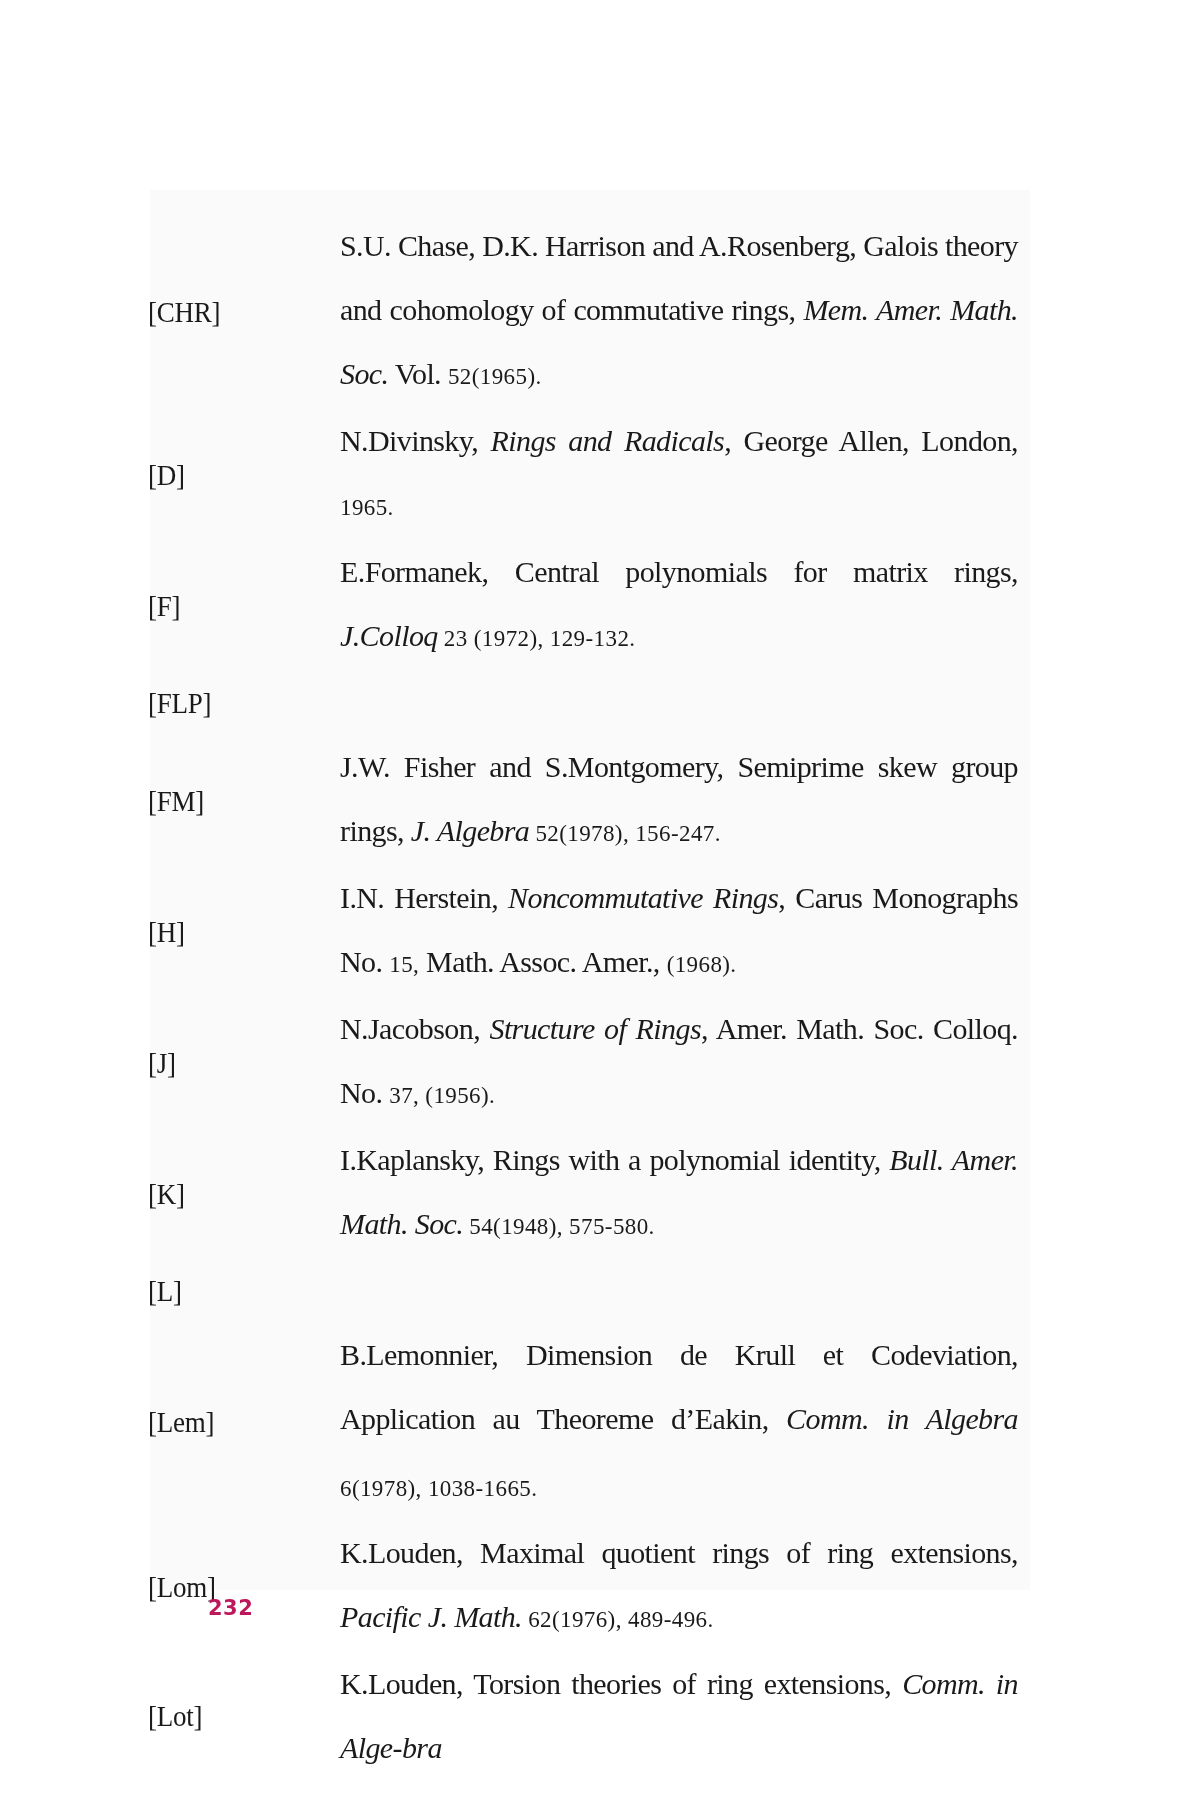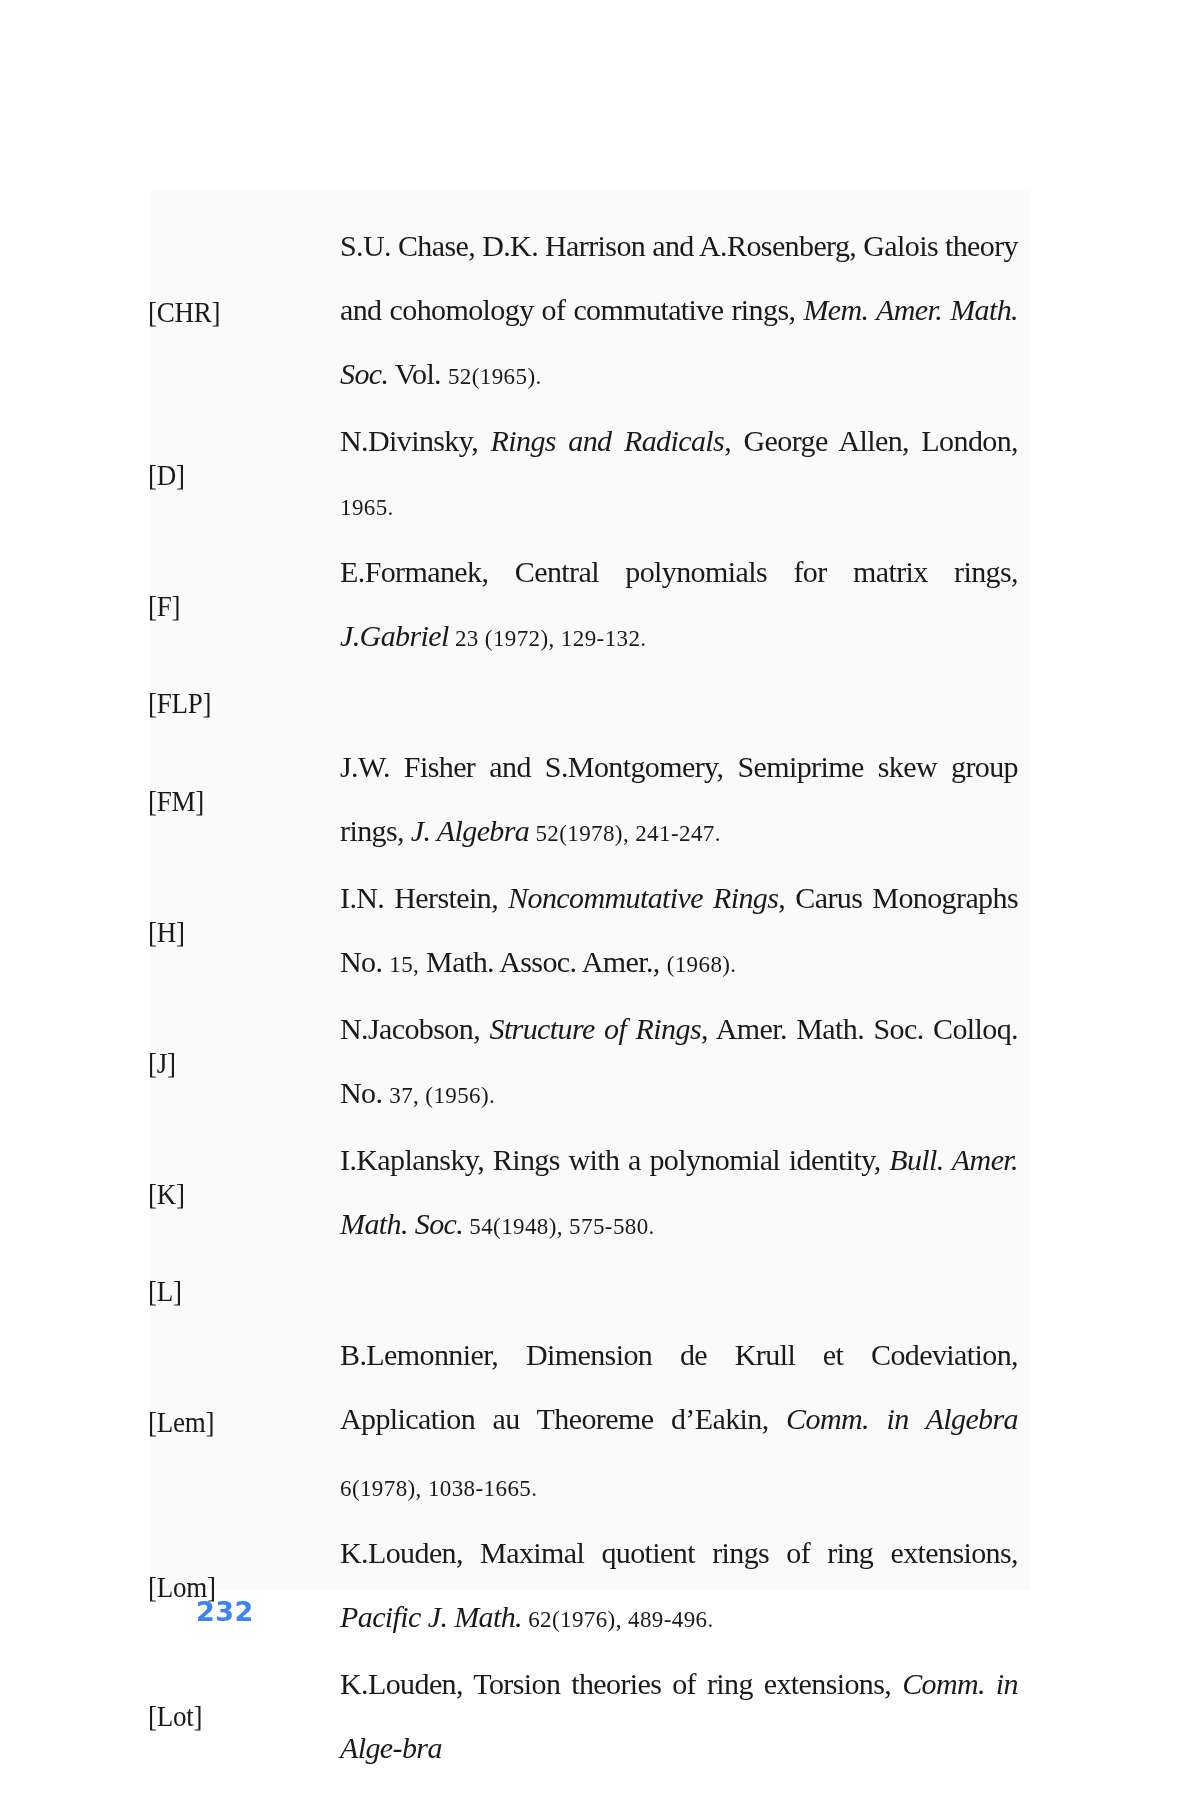--- a/index.html
+++ b/index.html
@@ -36,53 +36,53 @@
       font-size: 30px;
       line-height: 64px;
       text-align: justify;
       letter-spacing: -0.6px;
       margin-left: 46px;
     }
     .ref-body .seg { white-space: pre-wrap; }
     .ref-body .it { font-style: italic; }
     .ref-body .num { font-size: 23px; letter-spacing: 0.4px; }
     .page-number {
-      position: absolute; left: 196px; top: 1596px;
+      position: absolute; left: 208px; top: 1596px;
       font-family: "DejaVu Sans", sans-serif;
       font-weight: bold;
-      font-size: 27px;
+      font-size: 21px;
       letter-spacing: 0.5px;
-      color: #3b82f6;
+      color: #be185d;
     }
   </style>
 </head>
 <body>
 
 <div class="scan-tint"></div>
 
 <div class="refs" id="refs">
 
 <div class="ref">
       <div class="ref-label">[CHR]</div>
       <div class="ref-body"><span class="seg">S.U. Chase, D.K. Harrison and A.Rosenberg, Galois theory and cohomology of commutative rings, </span><span class="seg it">Mem. Amer. Math. Soc.</span><span class="seg"> Vol. </span><span class="seg num">52(1965).</span></div>
     </div>
     <div class="ref">
       <div class="ref-label">[D]</div>
       <div class="ref-body"><span class="seg">N.Divinsky, </span><span class="seg it">Rings and Radicals</span><span class="seg">, George Allen, London, </span><span class="seg num">1965.</span></div>
     </div>
     <div class="ref">
       <div class="ref-label">[F]</div>
-      <div class="ref-body"><span class="seg">E.Formanek, Central polynomials for matrix rings, </span><span class="seg it">J.Gabriel</span><span class="seg num"> 23 (1972), 129-132.</span></div>
+      <div class="ref-body"><span class="seg">E.Formanek, Central polynomials for matrix rings, </span><span class="seg it">J.Colloq</span><span class="seg num"> 23 (1972), 129-132.</span></div>
     </div>
     <div class="ref">
       <div class="ref-label">[FLP]</div>
     </div>
     <div class="ref">
       <div class="ref-label">[FM]</div>
-      <div class="ref-body"><span class="seg">J.W. Fisher and S.Montgomery, Semiprime skew group rings, </span><span class="seg it">J. Algebra</span><span class="seg num"> 52(1978), 241-247.</span></div>
+      <div class="ref-body"><span class="seg">J.W. Fisher and S.Montgomery, Semiprime skew group rings, </span><span class="seg it">J. Algebra</span><span class="seg num"> 52(1978), 156-247.</span></div>
     </div>
     <div class="ref">
       <div class="ref-label">[H]</div>
       <div class="ref-body"><span class="seg">I.N. Herstein, </span><span class="seg it">Noncommutative Rings</span><span class="seg">, Carus Monographs No. </span><span class="seg num">15,</span><span class="seg"> Math. Assoc. Amer., </span><span class="seg num">(1968).</span></div>
     </div>
     <div class="ref">
       <div class="ref-label">[J]</div>
       <div class="ref-body"><span class="seg">N.Jacobson, </span><span class="seg it">Structure of Rings</span><span class="seg">, Amer. Math. Soc. Colloq. No. </span><span class="seg num">37, (1956).</span></div>
     </div>
     <div class="ref">

